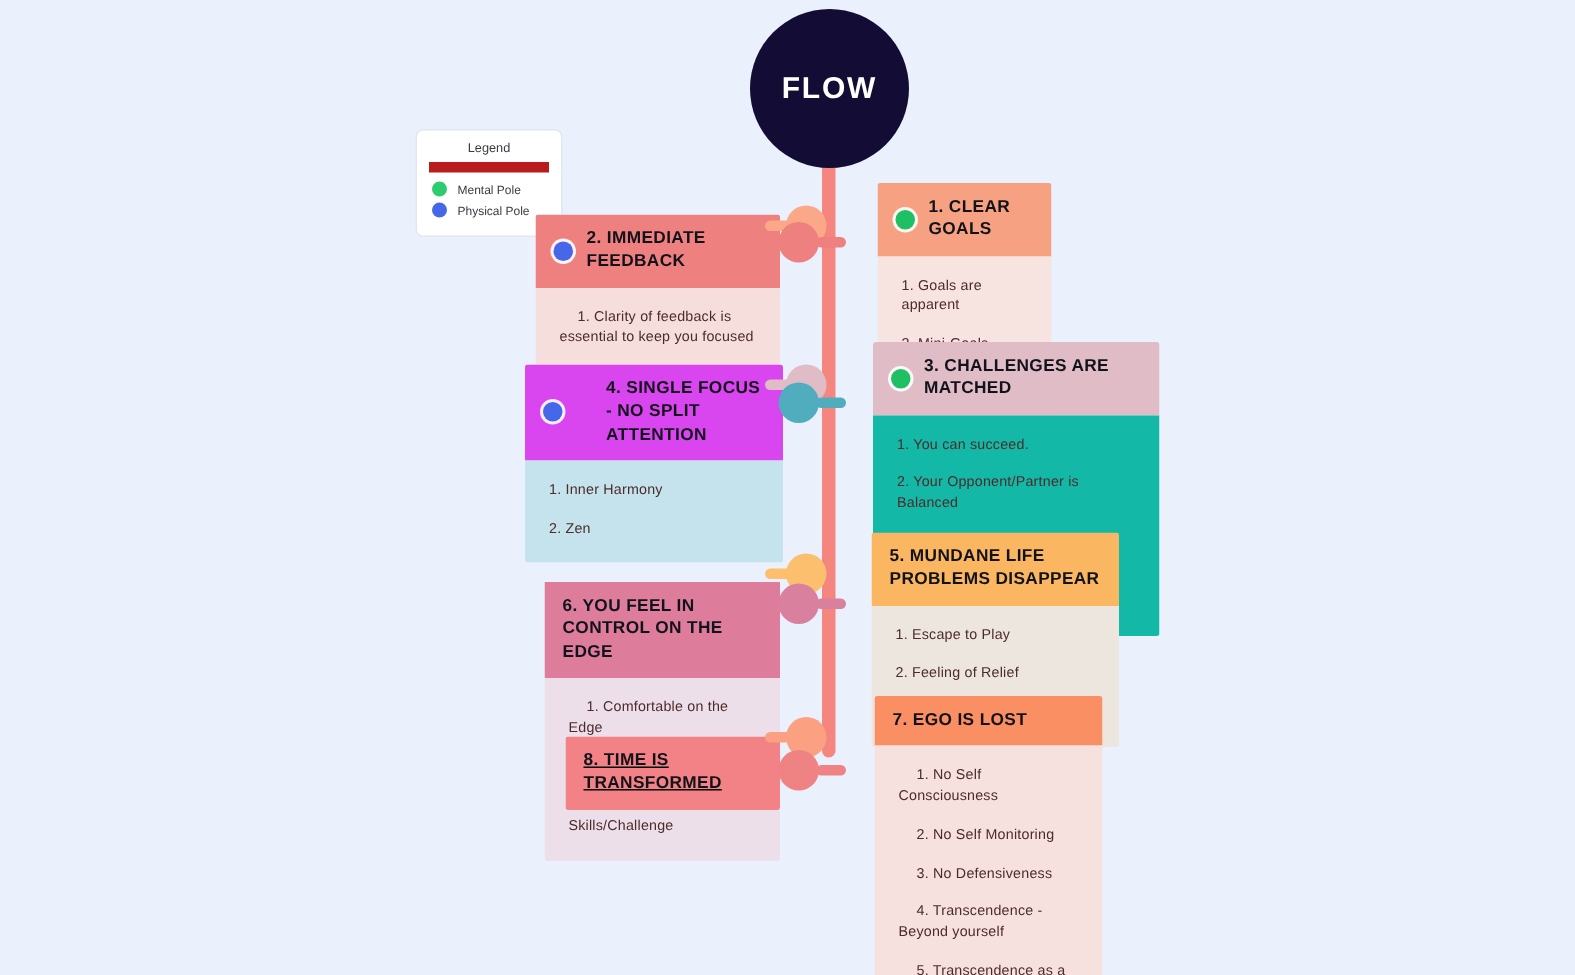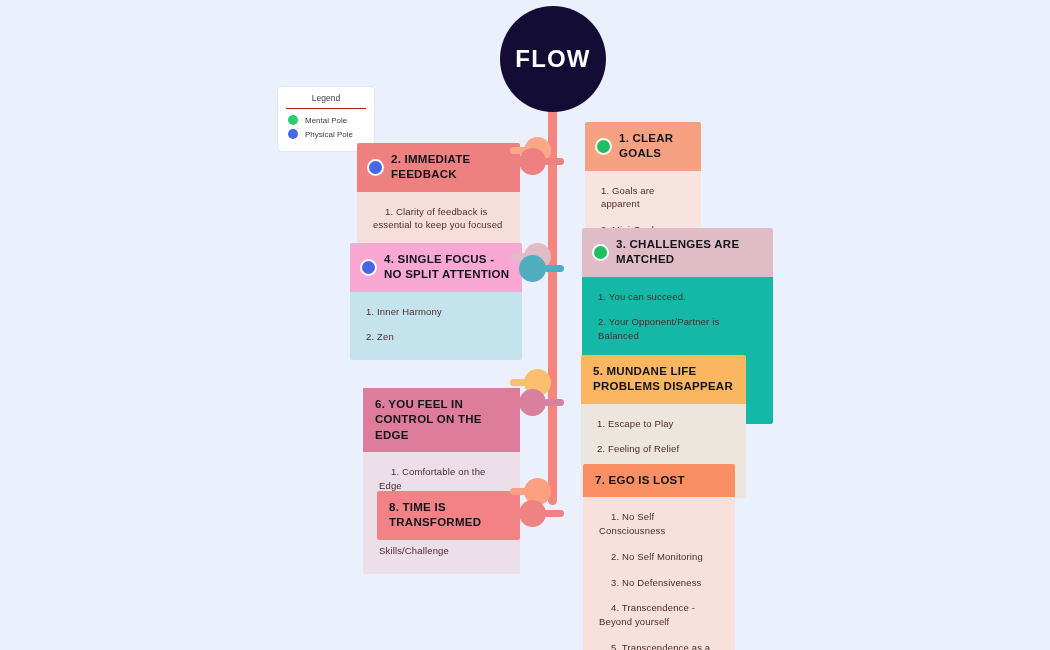--- a/index.html
+++ b/index.html
@@ -26,21 +26,21 @@
     position:absolute;
     left:500px; top:6px;
     width:106px; height:106px;
     border-radius:50%;
     background:#130c35;
     display:flex;align-items:center;justify-content:center;
   }
   .root-label{
     color:#ffffff;
     font-weight:bold;
-    font-size:24px;
+    font-size:20px;
     letter-spacing:1.2px;
   }
 
   
   .conn{position:absolute;}
   .conn .dot{
     position:absolute;
     width:27px;height:27px;border-radius:50%;
     top:0;left:0;
   }
@@ -98,21 +98,21 @@
     border:1px solid #e2e6f0;
     border-radius:5px;
     padding:6px 8px 8px 8px;
     box-sizing:content-box;
   }
   .legend-title{
     font-size:8.5px;
     color:#3b3b44;
     text-align:center;
     padding-bottom:5px;
-    border-bottom:1px solid #b91c1c;
+    border-bottom:7px solid #b91c1c;
     margin-bottom:6px;
   }
   .legend-row{
     display:flex;align-items:center;
     margin:4px 0 4px 2px;
   }
   .legend-dot{
     width:10px;height:10px;border-radius:50%;
     margin-right:7px;flex:0 0 10px;
   }
@@ -169,21 +169,21 @@
           <span class="node-title">3. CHALLENGES ARE MATCHED</span>
         </div>
         <div class="node-body" style="background: #14b8a6;">
           <div class="node-item">1. You can succeed.</div>
           <div class="node-item">2. Your Opponent/Partner is Balanced</div>
           <div class="node-item">3. Goldilocks Challenge</div>
           <div class="node-item">4. Grows on you and can become Addictive</div>
         </div>
       </div>
       <div class="node" style="left: 350px; top: 243px; width: 172px;">
-        <div class="node-header" style="background: #f9a8d4;">
+        <div class="node-header" style="background: #d946ef; gap: 20px;">
           <span class="hdot" style="background: rgb(70, 104, 232);"></span>
           <span class="node-title">4. SINGLE FOCUS - NO SPLIT ATTENTION</span>
         </div>
         <div class="node-body" style="background: rgb(197, 227, 236);">
           <div class="node-item">1. Inner Harmony</div>
           <div class="node-item">2. Zen</div>
         </div>
       </div>
       <div class="node" style="left: 581px; top: 355px; width: 165px;">
         <div class="node-header" style="background: rgb(250, 182, 97);">
@@ -210,21 +210,21 @@
           <span class="node-title">7. EGO IS LOST</span>
         </div>
         <div class="node-body" style="background: rgb(246, 225, 223);">
           <div class="node-item indent">1. No Self Consciousness</div>
           <div class="node-item indent">2. No Self Monitoring</div>
           <div class="node-item indent">3. No Defensiveness</div>
           <div class="node-item indent">4. Transcendence - Beyond yourself</div>
           <div class="node-item indent">5. Transcendence as a Team</div>
         </div>
       </div>
-      <div class="node" style="left: 377px; top: 491px; width: 143px;">
+      <div class="node" style="left: 377px; top: 491px; width: 143px; text-decoration: underline;">
         <div class="node-header" style="background: rgb(242, 130, 133);">
           <span class="node-title">8. TIME IS TRANSFORMED</span>
         </div>
       </div>
     </div>
   <div id="conns-layer">
       <div class="conn right" style="left: 524px; top: 137px; width: 27px; height: 27px;">
         <div class="stub" style="background: rgb(251, 168, 136);"></div>
         <div class="dot" style="background: rgb(251, 168, 136);"></div>
       </div>

